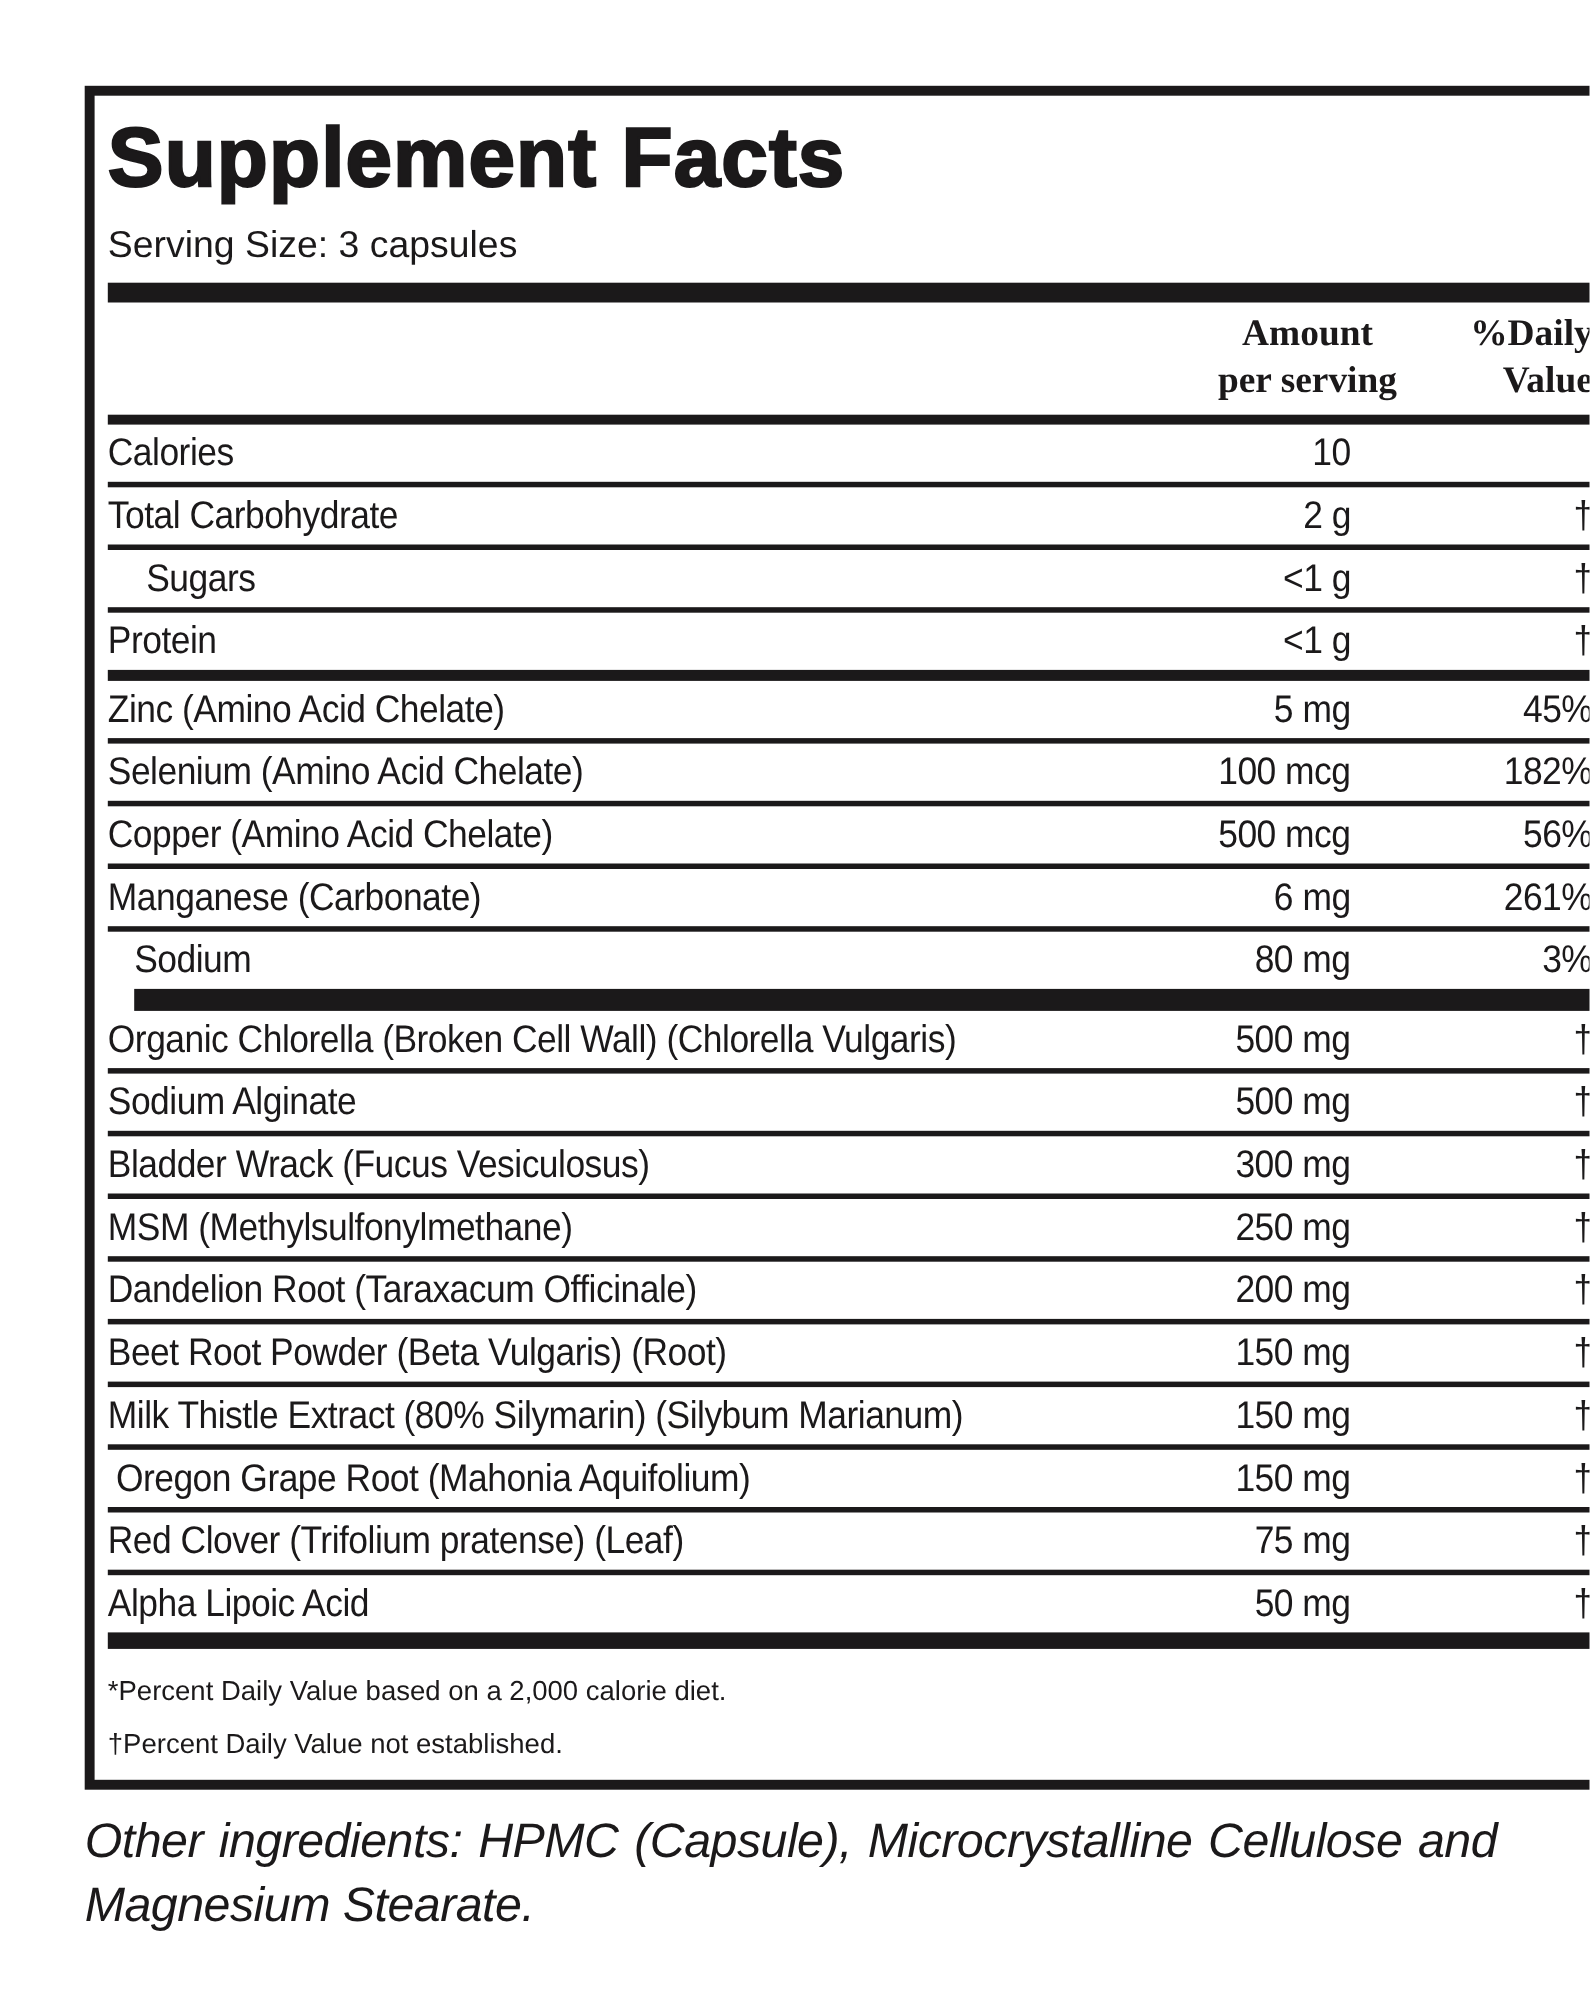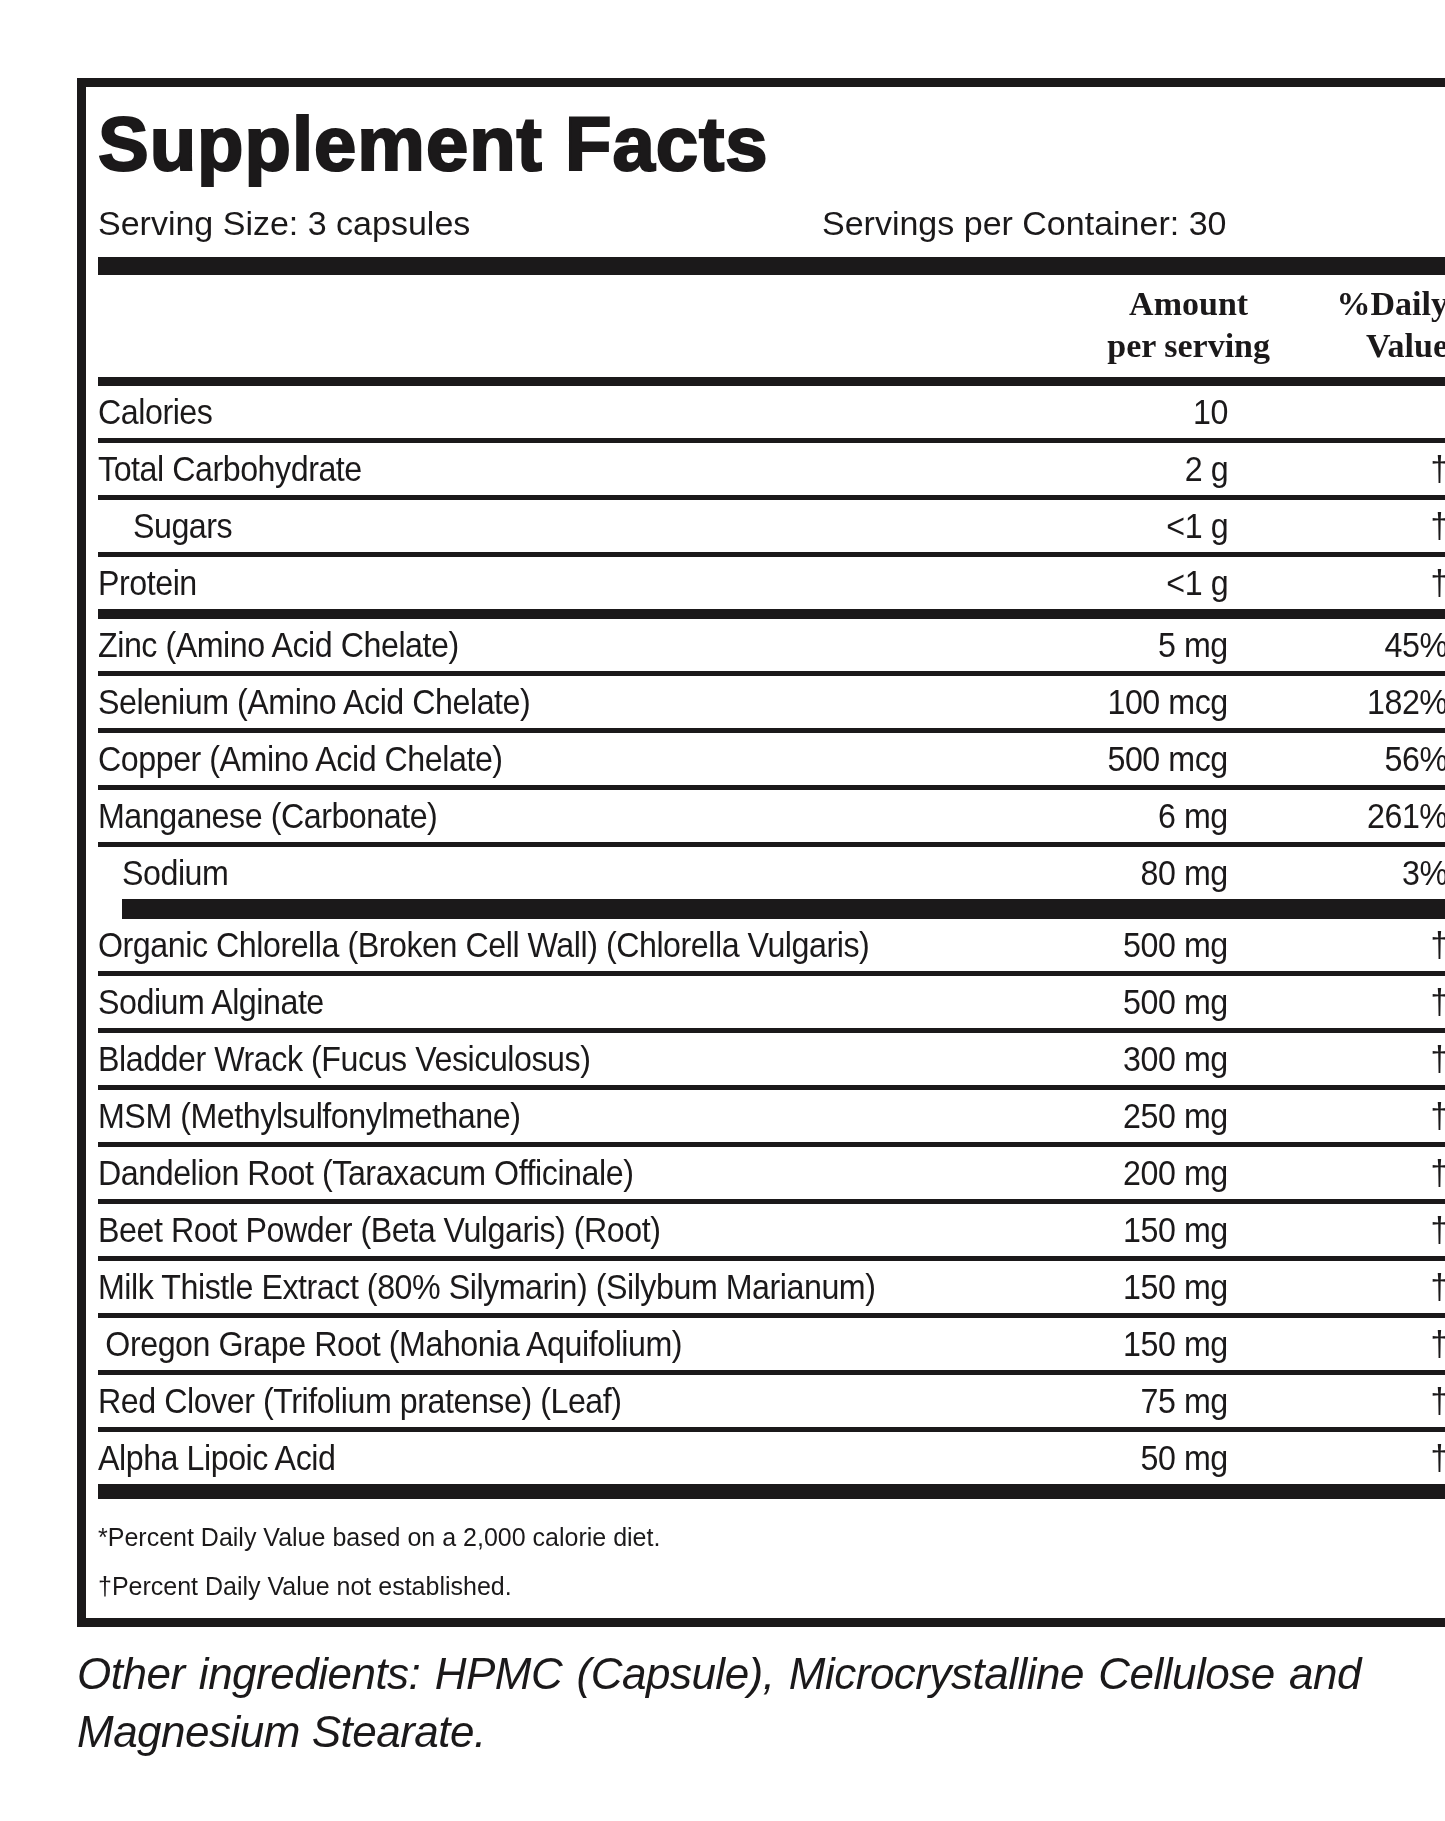--- a/index.html
+++ b/index.html
@@ -56,21 +56,20 @@
 </head>
 <body>
 
 <div class="label-box">
   <div class="inner">
 
     <div class="title">Supplement Facts</div>
 
     <div class="serving-line">
       <span>Serving Size: 3 capsules</span>
-      <span class="spc">Servings per Container: 30</span>
     </div>
 
     <div class="bar bar-serving"></div>
 
     <div class="col-head">
       <span class="ghost">.<br>.</span>
       <span class="amount-h"><span>Amount</span><br><span>per serving</span></span>
       <span class="dv-h"><span>%Daily</span><br><span>Value</span></span>
     </div>
 

